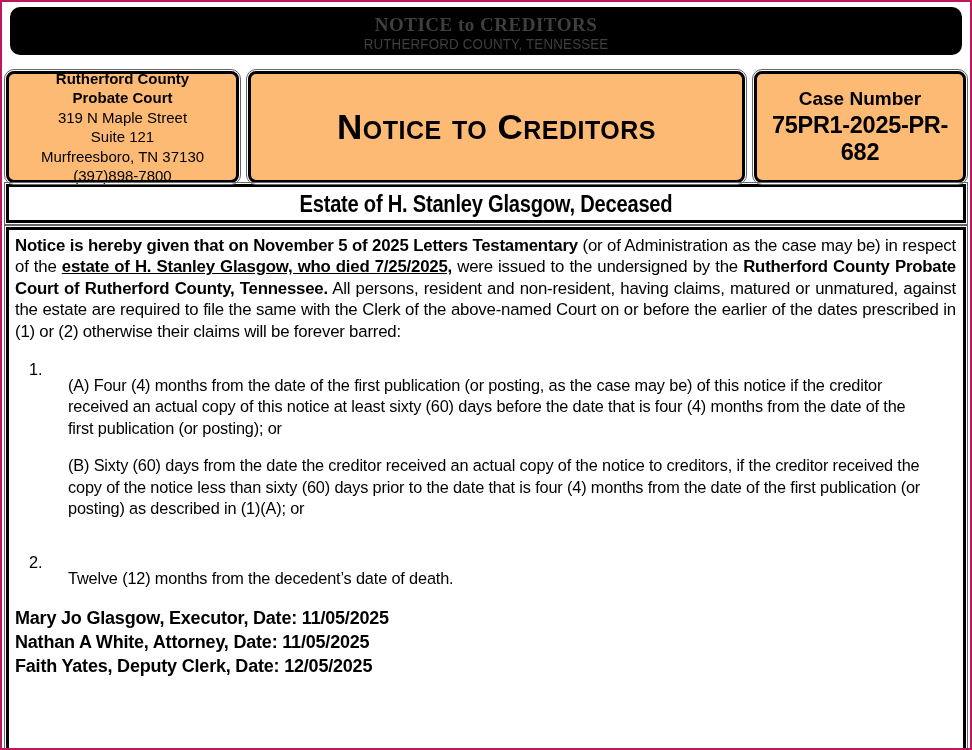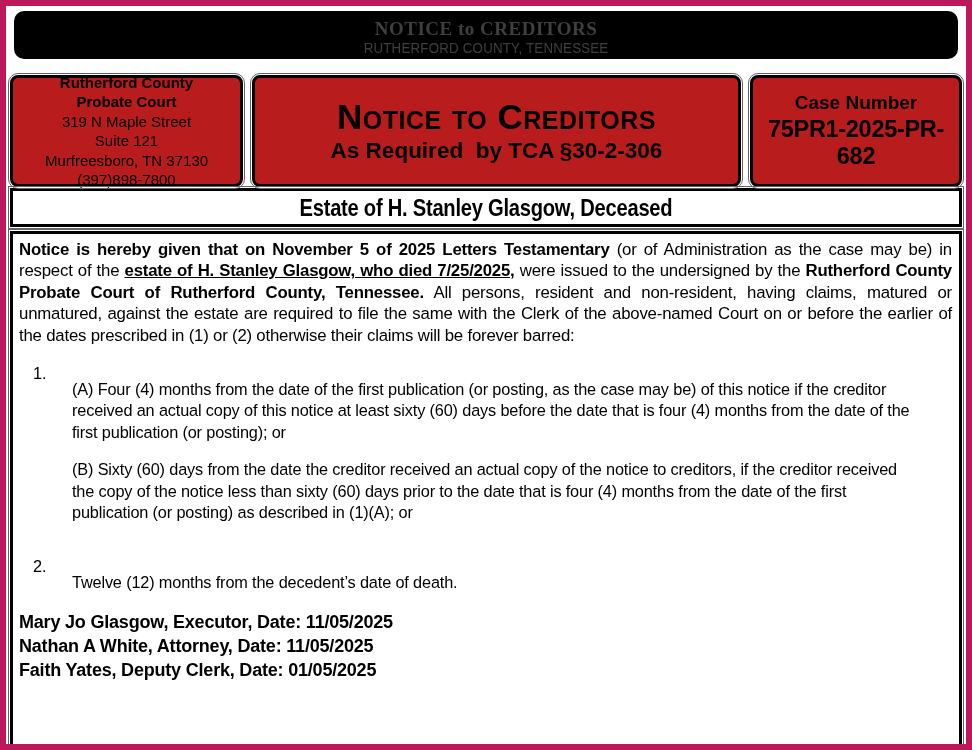--- a/index.html
+++ b/index.html
@@ -1,21 +1,21 @@
 <!DOCTYPE html>
 <html style="--banner-bg: #000000; --banner-text: #3f3f3f; --text: #000000; --page-bg: #ffffff;"><head>
 <meta charset="utf-8">
 <style>
   * { margin: 0; padding: 0; box-sizing: border-box; }
   html, body { background: #e8e8e8; }
   .sheet {
     width: 972px; height: 750px; background: var(--page-bg, #fff);
     position: relative; overflow: hidden;
     font-family: "Liberation Sans", sans-serif; color: var(--text, #000);
-    border: 6px solid #be185d;
+    border: 2px solid #be185d;
   }
   
   .banner {
     background: var(--banner-bg, #000);
     color: var(--banner-text, #3f3f3f);
     border-radius: 10px;
     margin: 5px 8px 0;
     text-align: center;
   }
   .banner.top { height: 48px; padding-top: 8px; }
@@ -31,21 +31,21 @@
     height: 59px; margin-top: 5px;
     display: flex; align-items: center; justify-content: center;
   }
   .banner-bottom-text {
     font-size: 27px; font-weight: bold; white-space: nowrap;
     letter-spacing: 0.2px; transform: scaleX(1.0);
   }
   
   .header-row { display: flex; gap: 9px; margin: 8px 4px 0; height: 120px; }
   .box {
-    border: 3px solid #000; border-radius: 8px; background: #b91c1c;
+    border: 3px solid #000; border-radius: 8px; background: #fdba74;
     outline: 1px solid #666; outline-offset: 1px;
     display: flex; flex-direction: column; align-items: center; justify-content: center;
     text-align: center;
     margin-top: 8px;
   }
   .court-box { width: 233px; font-size: 15px; line-height: 19.5px; }
   .court-box .bold { font-weight: bold; }
   .title-box { flex: 1; }
   .notice-title {
     font-variant: small-caps; font-weight: bold; font-size: 35px; line-height: 36px;
@@ -103,21 +103,20 @@
     <div class="box court-box">
       <div class="bold">Rutherford County</div>
       <div class="bold">Probate Court</div>
       <div>319 N Maple Street</div>
       <div>Suite 121</div>
       <div>Murfreesboro, TN 37130</div>
       <div>(397)898-7800</div>
     </div>
     <div class="box title-box">
       <div class="notice-title">Notice to Creditors</div>
-      <div class="notice-sub">As Required  by TCA §30-2-306</div>
     </div>
     <div class="box case-box">
       <div class="case-label">Case Number</div>
       <div class="case-number">75PR1-2025-PR-682</div>
     </div>
   </div>
 
   <div class="estate-box">
     <span class="estate-title">Estate of H. Stanley Glasgow, Deceased</span>
   </div>
@@ -135,21 +134,21 @@
         <div class="list-row">
           <div class="list-num">2.</div>
           <div class="list-text">
             <p>Twelve (12) months from the decedent’s date of death.</p>
           </div>
         </div>
       </div>
     <div class="sigs">
       <div>Mary Jo Glasgow, Executor, Date: 11/05/2025</div>
       <div>Nathan A White, Attorney, Date: 11/05/2025</div>
-      <div>Faith Yates, Deputy Clerk, Date: 01/05/2025</div>
+      <div>Faith Yates, Deputy Clerk, Date: 12/05/2025</div>
     </div>
   </div>
 
   <div class="banner bottom">
     <div class="banner-bottom-text">RUTHERFORD COUNTY PROBATE COURT (in MURFREESBORO, TENNESSEE)</div>
   </div>
 
 </div>
 
 </body></html>

